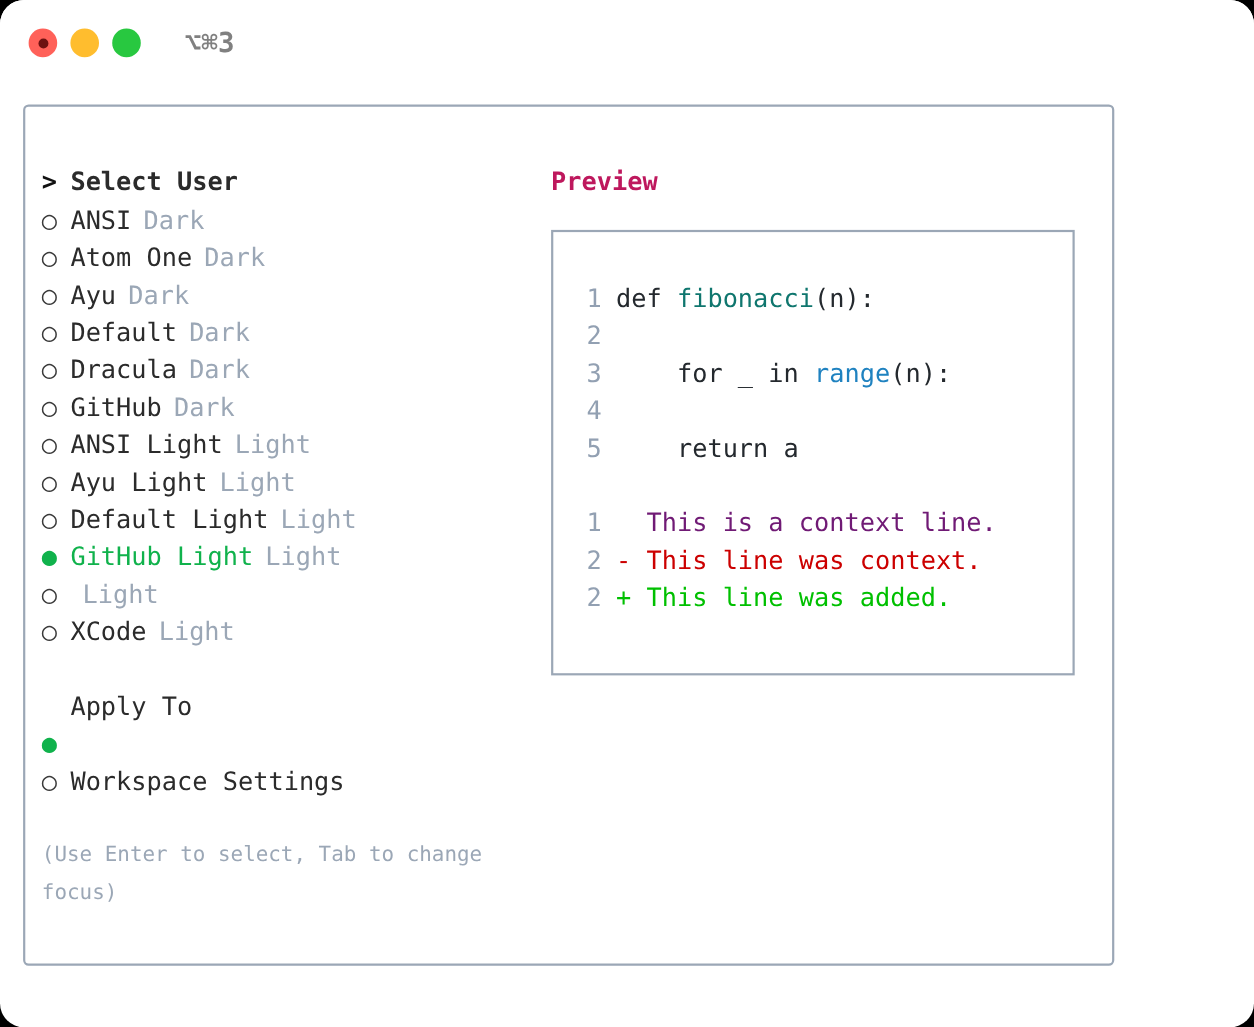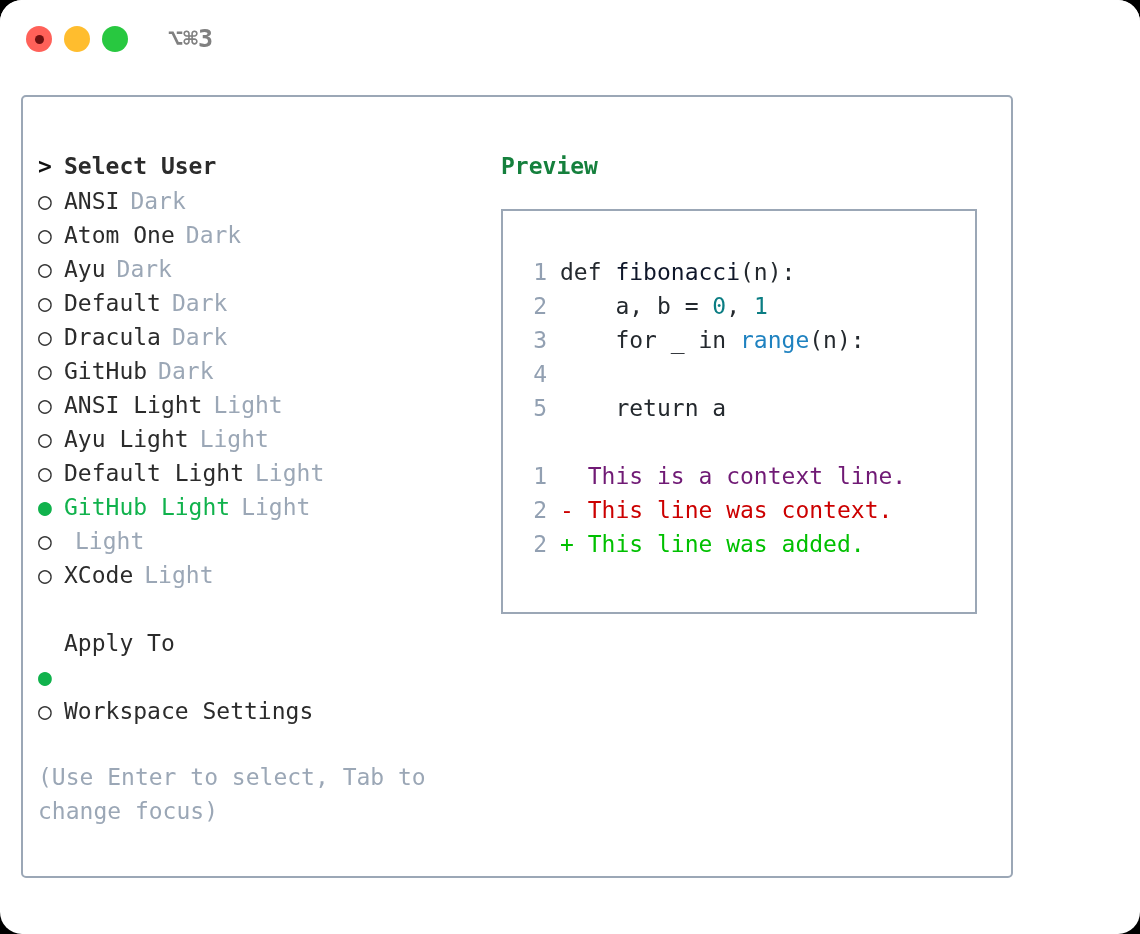--- a/index.html
+++ b/index.html
@@ -123,37 +123,37 @@
   .section-gap { height: 34px; }
 
   .apply-header {
     font-size: 23px;
     line-height: 34px;
     color: #2B2B2B;
   }
 
   .hint {
     margin-top: 32px;
-    font-size: 23px;
+    font-size: 19px;
     line-height: 34px;
     color: #9BA7B6;
     width: 405px;
   }
 
   
   .right-col {
     position: absolute;
     left: 478px;
     top: 52px;
     width: 490px;
   }
   .preview-title {
     font-size: 23px;
     font-weight: bold;
-    color: #15803d;
+    color: #be185d;
     line-height: 34px;
   }
   .preview-box {
     margin-top: 26px;
     width: 476px;
     height: 405px;
     border: 2px solid #9BA7B6;
     box-sizing: border-box;
     background: #ffffff;
     padding: 44px 0 0 0;
@@ -169,21 +169,21 @@
   .lineno {
     display: inline-block;
     width: 26px;
     flex: 0 0 26px;
     text-align: right;
     color: #92A0B2;
     margin-right: 13px;
   }
   .blank-line { height: 34px; }
 
-  .tok-fn   { color: #0f172a; }
+  .tok-fn   { color: #0f766e; }
   .tok-num  { color: #0B7D83; }
   .tok-call { color: #1F82C0; }
   .diff-ctx { color: #701a75; text-align: right; }
   .diff-del { color: #CC0000; }
   .diff-add { color: #00C000; }
 </style>
 </head>
 <body>
 
 <div class="window">
@@ -287,21 +287,21 @@
 
       <div class="hint">(Use Enter to select, Tab to change focus)</div>
 
     </div>
 
     <div class="right-col">
       <div class="preview-title">Preview</div>
       <div class="preview-box">
         <div id="code-rows">
             <div class="code-line"><span class="lineno">1</span><span><span>def </span><span class="tok-fn">fibonacci</span><span>(n):</span></span></div>
-            <div class="code-line"><span class="lineno">2</span><span>    <span>a, b = </span><span class="tok-num">0</span><span>, </span><span class="tok-num">1</span></span></div>
+            <div class="code-line"><span class="lineno">2</span></div>
             <div class="code-line"><span class="lineno">3</span><span>    <span>for _ in </span><span class="tok-call">range</span><span>(n):</span></span></div>
             <div class="code-line"><span class="lineno">4</span></div>
             <div class="code-line"><span class="lineno">5</span><span>    <span>return a</span></span></div>
           </div>
         <div class="blank-line"></div>
         <div id="diff-rows">
             <div class="code-line"><span class="lineno">1</span><span class="diff-ctx">  </span><span class="diff-ctx">This is a context line.</span></div>
             <div class="code-line"><span class="lineno">2</span><span class="diff-del">- </span><span class="diff-del">This line was context.</span></div>
             <div class="code-line"><span class="lineno">2</span><span class="diff-add">+ </span><span class="diff-add">This line was added.</span></div>
           </div>

